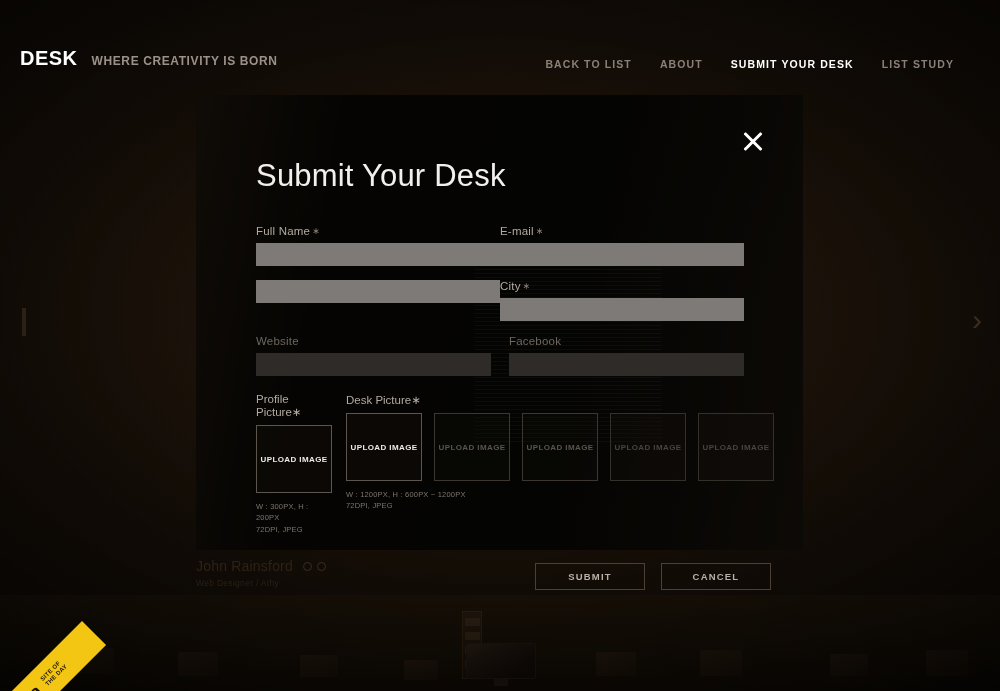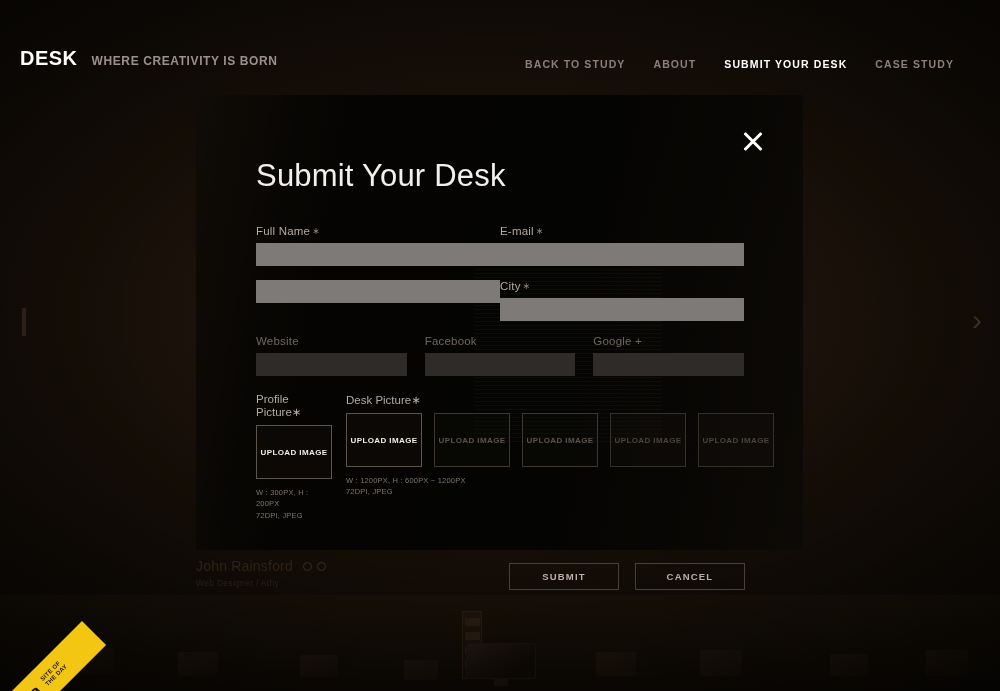--- a/index.html
+++ b/index.html
@@ -148,39 +148,39 @@
 
   .row-social { display: flex; gap: 18px; margin-bottom: 17px; }
   .row-social .col { flex: 1; }
   .row-social .label { color: #6f6760; }
 
   
   .uploads { display: flex; gap: 14px; }
   .upload-group-label { color: #b3aaa2; font-size: 11.5px; margin-bottom: 6px; display: block; }
   .boxes { display: flex; gap: 12px; }
   .upload-box {
-    width: 76px; height: 54px; border: 1px solid #5d564e;
+    width: 76px; height: 68px; border: 1px solid #5d564e;
     display: flex; align-items: center; justify-content: center;
     cursor: pointer; background: rgba(22,18,14,.35);
   }
   .upload-box span {
     color: #efeae5; font-size: 8px; font-weight: bold; letter-spacing: .4px;
   }
   .upload-box.faint { border-color: #3d372f; background: rgba(22,18,14,.2); }
   .upload-box.faint span { color: #5b544c; }
   .upload-box.faint2 { border-color: #34302a; }
   .upload-box.faint2 span { color: #4a443d; }
   .spec {
     color: #7e756c; font-size: 7.5px; line-height: 1.5; margin-top: 8px;
     letter-spacing: .2px;
   }
 
   
   .actions {
-    position: absolute; left: 509px; top: 563px; display: flex; gap: 16px; z-index: 55;
+    position: absolute; left: 535px; top: 563px; display: flex; gap: 16px; z-index: 55;
   }
   .btn {
     width: 110px; height: 27px; border: 1px solid #4c4036;
     background: transparent; color: #b9b0a7;
     font-size: 9.5px; font-weight: bold; letter-spacing: 1.2px;
     cursor: pointer; display: flex; align-items: center; justify-content: center;
   }
 
   
   .ribbon {
@@ -222,24 +222,24 @@
     <div class="monitor-main"></div>
     <div class="bg-vignette"></div>
   </div>
 
   <div class="header">
     <div class="logo-wrap">
       <div class="logo">DESK</div>
       <div class="tagline">WHERE CREATIVITY IS BORN</div>
     </div>
     <div class="nav">
-      <a>BACK TO STUDY</a>
+      <a>BACK TO LIST</a>
       <a>ABOUT</a>
       <a class="active">SUBMIT YOUR DESK</a>
-      <a>CASE STUDY</a>
+      <a>LIST STUDY</a>
     </div>
   </div>
 
   <div class="side-prev"></div>
   <div class="side-next">›</div>
 
   <div class="profile-caption">
     <div class="profile-name">
       <span>John Rainsford</span>
       <span class="socials">
@@ -290,24 +290,20 @@
 
         <div class="row-social">
           <div class="col">
             <label class="label">Website</label>
             <input class="field dim" type="text" placeholder="" style="">
           </div>
           <div class="col">
             <label class="label">Facebook</label>
             <input class="field dim" type="text" placeholder="" style="">
           </div>
-          <div class="col">
-            <label class="label">Google +</label>
-            <input class="field dim" type="text" placeholder="" style="">
-          </div>
         </div>
 
         <div class="uploads">
           <div>
             <label class="upload-group-label">
               <span>Profile Picture</span><span class="req">∗</span>
             </label>
             <div class="boxes">
               <div class="upload-box">
                 <span>UPLOAD IMAGE</span>

